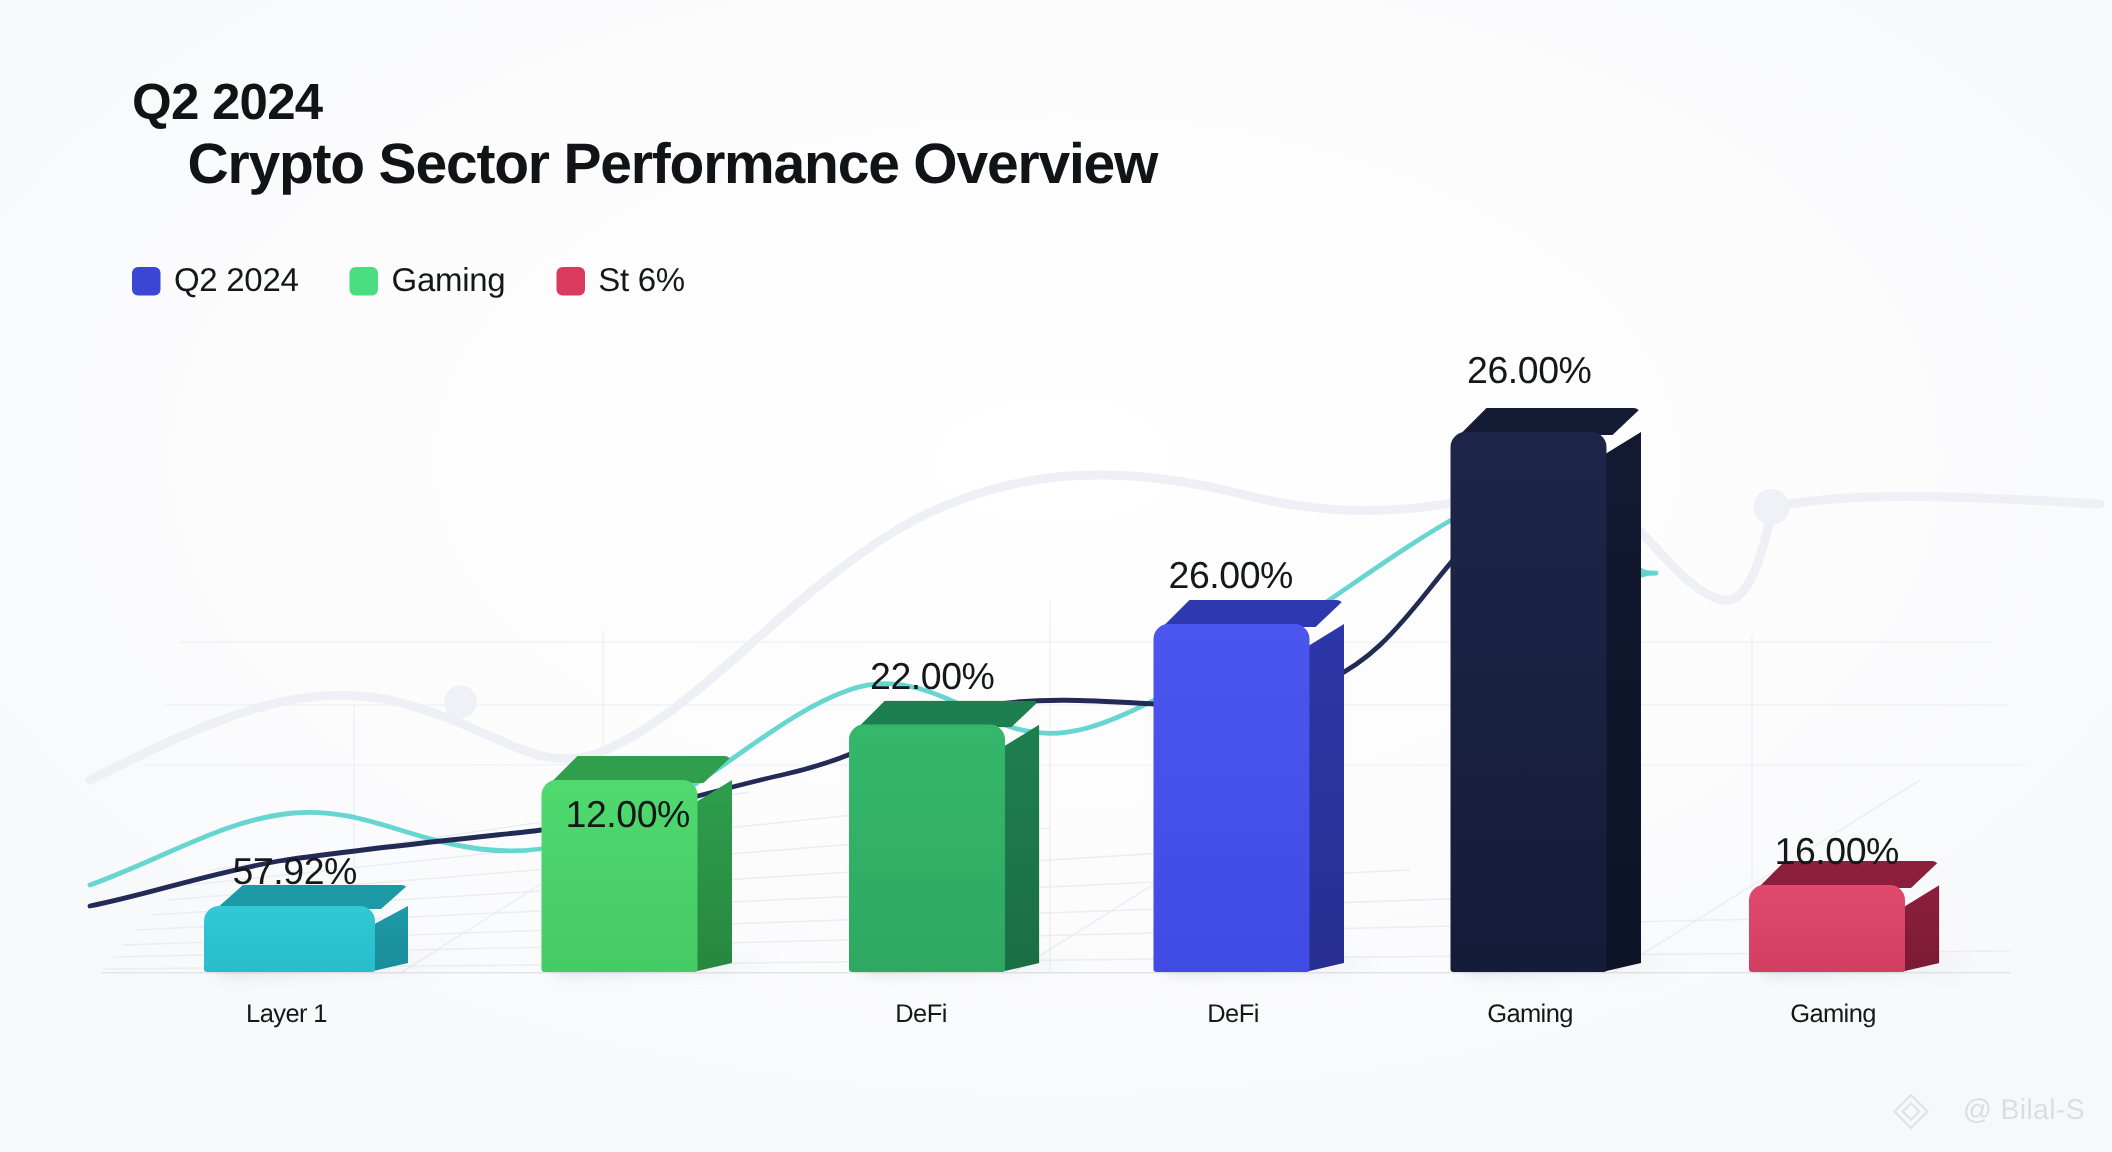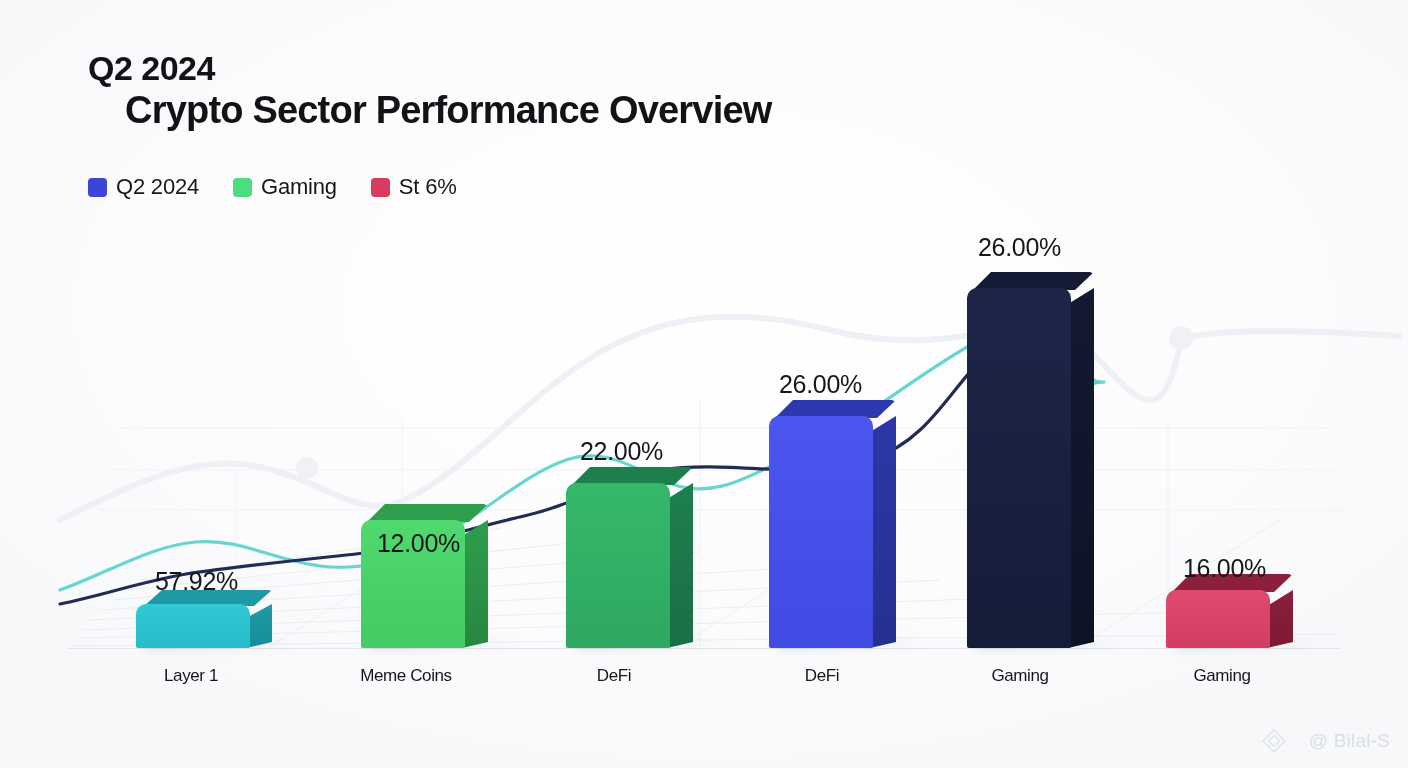--- a/index.html
+++ b/index.html
@@ -188,21 +188,20 @@
                 background:linear-gradient(to bottom,#2E9E4C,#27873F);
                 clip-path:polygon(0 16px,100% 0,100% calc(100% - 6px),0 100%);"></div>
     <div class="bar-top" style="top:-16px; left:0; width:127px; height:18px;
                 background:#2F9E4D;
                 clip-path:polygon(6px 100%,108px 100%,127px 0,24px 0);
                 border-radius:5px;"></div>
     <div class="bar-front" style="width:104px; height:128px;
                 background:linear-gradient(to bottom,#4FD96F,#44CB63);"></div>
   </div>
   <div class="bar-value" style="left:377px; top:486px;margin-top:43px;">12.00%</div>
-  <div class="xlabel" style="left:406px;">Meme Coins</div>
 
   <div style="position:absolute; left:566px; bottom:120px; width:122px; height:165px;">
     <div class="bar-shadow" style="width:146px;"></div>
     <div class="bar-side" style="left:101px; width:26px; height:165px;
                 background:linear-gradient(to bottom,#1E7F4E,#1A6E44);
                 clip-path:polygon(0 16px,100% 0,100% calc(100% - 6px),0 100%);"></div>
     <div class="bar-top" style="top:-16px; left:0; width:127px; height:18px;
                 background:#1E7F4E;
                 clip-path:polygon(6px 100%,108px 100%,127px 0,24px 0);
                 border-radius:5px;"></div>

